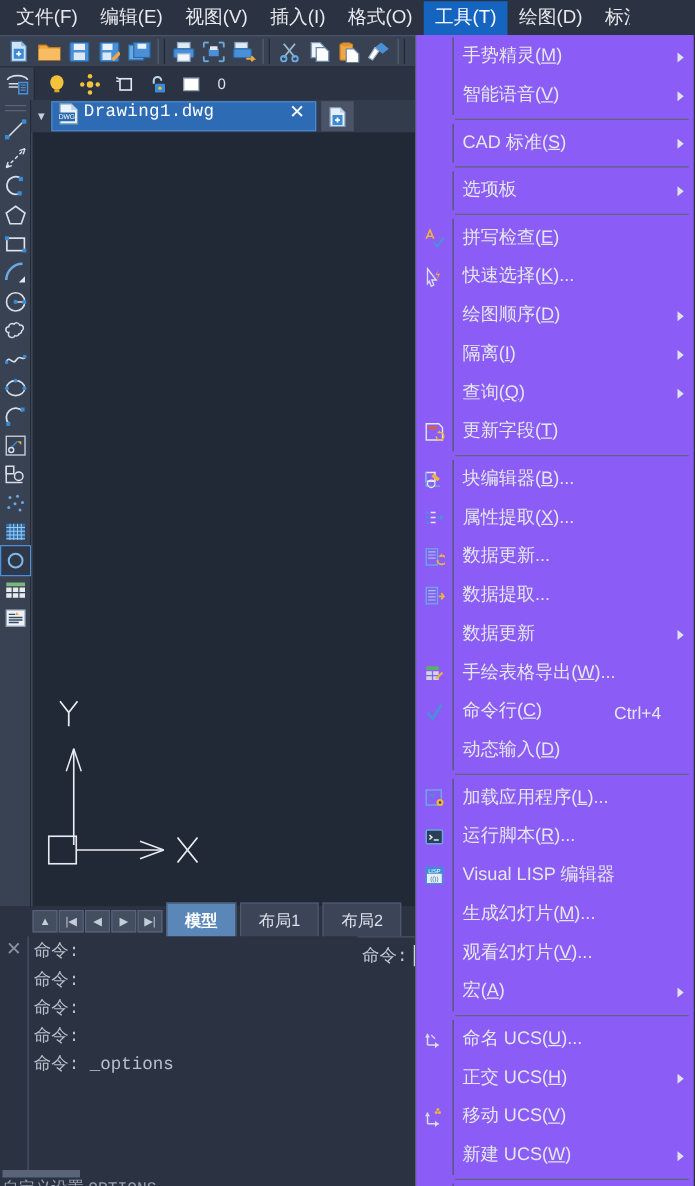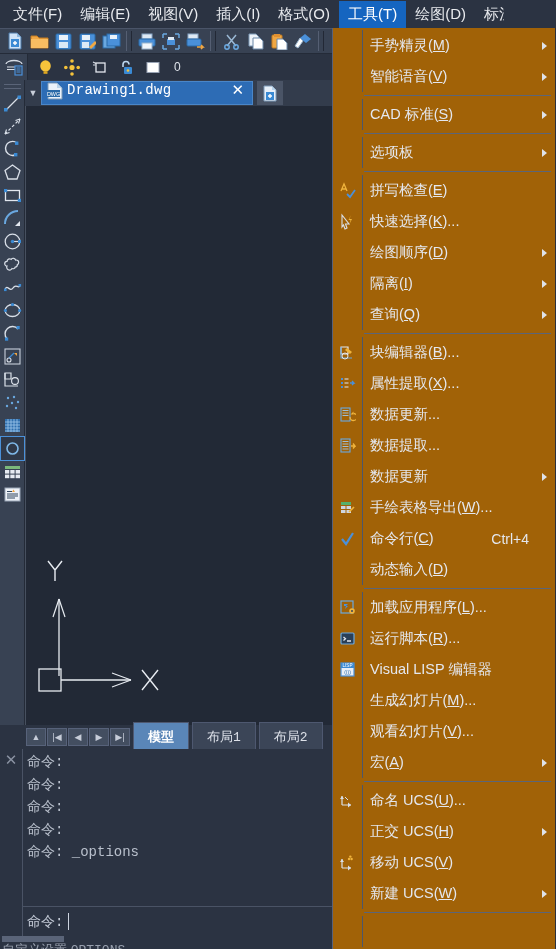--- a/index.html
+++ b/index.html
@@ -107,33 +107,33 @@
     width: 20px; height: 18px; background: #434e60;
     display:flex;align-items:center;justify-content:center;
     color:#c6ccd8; font-size:9px;
     border: 1px solid #57627a;
   }
   .lb-tab {
     height: 31px; padding: 14px 14px;
     background: #3b4557; color: #dde1e9; font-size: 13px;
     display:flex;align-items:center;justify-content:center;
     border: 1px solid #4e5870;
-    margin-left: 2px; white-space:nowrap;font-family:Liberation Mono, monospace;
+    margin-left: 2px; white-space:nowrap;
   }
   .lb-tab.active { background: #5a86b8; color:#ffffff; font-weight:bold; }
 
   
   .cmdzone {
     position: absolute; left: 0; top: 749px; width: 332px; height: 187px;
     background: #2b3342;
     display: flex;
   }
   .cmd-closecol { width: 22px; padding-top: 3px; display:flex; justify-content:center; }
   .cmd-x { color:#8b93a3; font-size:15px; line-height:1; }
-  .cmd-main { flex:1; display:flex; flex-direction:column; border-left:1px solid #4a5365;}
+  .cmd-main { flex:1; display:flex; border-left:1px solid #4a5365;}
   .cmd-hist {
     flex: 1; padding: 2px 4px 0 4px;
     font-family: "Liberation Mono", monospace;
     font-size: 14px; color: #b9c0cc; line-height: 22.5px;
     overflow: hidden;
   }
   .cmd-hist .cmdline { white-space: pre; }
   .cmd-input-row {
     height: 30px; border-top: 1px solid #4a5365;
     display: flex; align-items: center; padding-left: 4px;
@@ -152,21 +152,21 @@
     position:absolute; left:2px; top:5px;
     font-size: 13px; color: #98a0ae;
     font-family: "Liberation Sans", sans-serif;
     white-space: nowrap;
   }
   .status-text .mono { font-family:"Liberation Mono", monospace; }
 
   
   .dropdown {
     position: absolute; left: 332px; top: 28px; width: 224px; height: 921px;
-    background: #a16207;
+    background: #8b5cf6;
     border-left: 1px solid #57617a;
     border-right: 1px solid #2a303c;
     padding-top: 2px;
   }
   .mi {
     position: relative; height: 31px; display: flex; align-items: center;
     padding-left: 0px;
   }
   .mi-icon { width: 29px; min-width:29px; height: 31px; display:flex; align-items:center; justify-content:center; }
   .mi-gutter { position:absolute; left:29px; top:0; width:1px; height:100%; background:#4c566b;}
@@ -624,20 +624,32 @@
         <div class="mi-gutter"></div>
         <div class="mi-label">隔离(<u>I</u>)</div>
         <div class="mi-arrow"></div>
       </div>
       <div class="mi">
         <div class="mi-icon"></div>
         <div class="mi-gutter"></div>
         <div class="mi-label">查询(<u>Q</u>)</div>
         <div class="mi-arrow"></div>
       </div>
+      <div class="mi">
+        <div class="mi-icon">
+          <svg width="17" height="17" viewBox="0 0 17 17">
+            <path d="M2 2h10l3 3v10H2z" fill="none" stroke="#e4e8ef" stroke-width="1.1"></path>
+            <rect x="4" y="4" width="7" height="2.5" fill="#d4604c"></rect>
+            <path d="M10 12a3 3 0 103-3" fill="none" stroke="#f0b43c" stroke-width="1.2"></path>
+            <path d="M13 7v2.5h-2.5" fill="#f0b43c"></path>
+          </svg>
+        </div>
+        <div class="mi-gutter"></div>
+        <div class="mi-label">更新字段(<u>T</u>)</div>
+      </div>
       <div class="mi-sep"></div>
       <div class="mi">
         <div class="mi-icon">
           <svg width="17" height="17" viewBox="0 0 17 17">
             <path d="M2 3h7v7H2z" fill="none" stroke="#e4e8ef" stroke-width="1.2"></path>
             <path d="M2 3v11h11" fill="none" stroke="#6aa8e0" stroke-width="1.1"></path>
             <path d="M8 4l5 4-2 2-5-4z" fill="#f0b43c"></path>
             <circle cx="6" cy="12" r="3" fill="none" stroke="#e4e8ef" stroke-width="1"></circle>
           </svg>
         </div>

